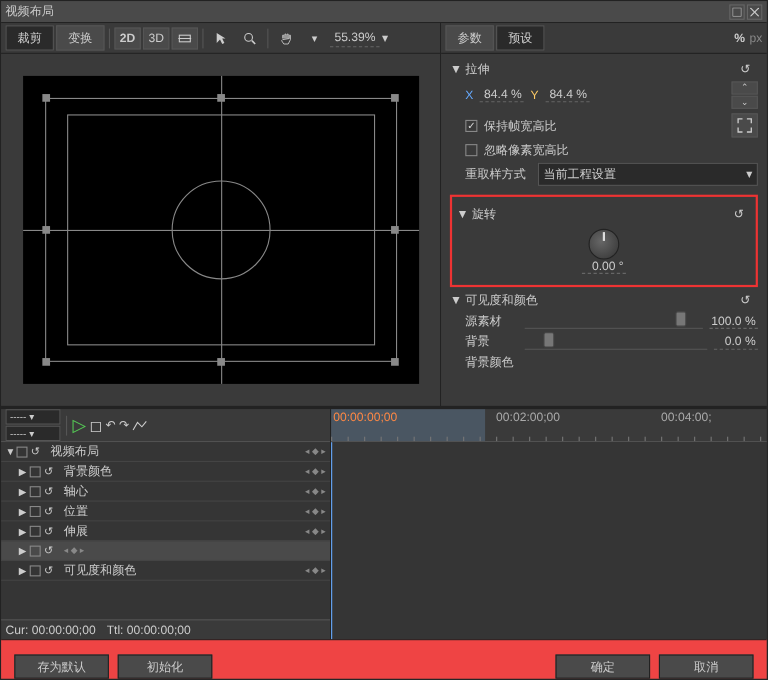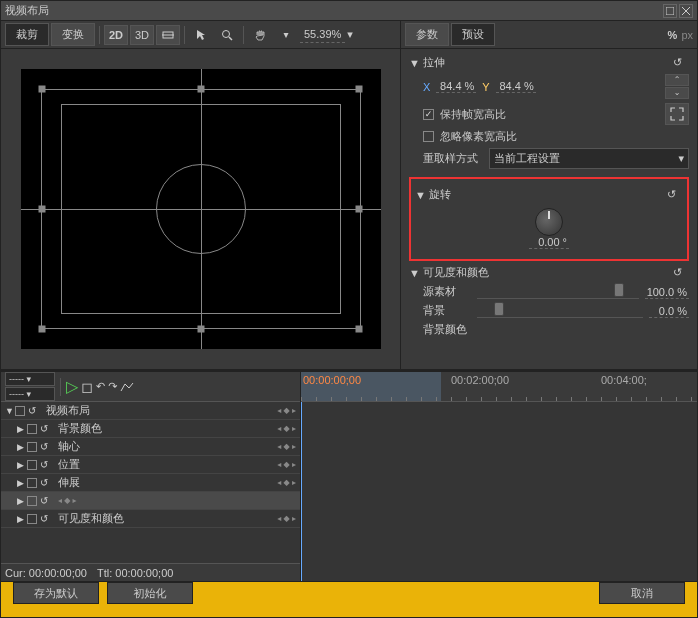--- a/index.html
+++ b/index.html
@@ -73,21 +73,21 @@
 .track .marks{display:flex;gap:2px;font-size:8px;color:#888}
 .track.active{background:#4a4a4a}
 .tl-status{height:18px;padding:0 4px;display:flex;align-items:center;font-family:monospace;font-size:10px;border-top:1px solid #555}
 .tl-right{flex:1;display:flex;flex-direction:column;background:#303030}
 .ruler{height:30px;background:#3a3a3a;border-bottom:1px solid #555;position:relative;font-family:monospace;font-size:10px}
 .ruler .playhead{position:absolute;left:0;top:0;bottom:0;width:140px;background:rgba(100,130,160,.4)}
 .ruler .tc{position:absolute;top:2px;color:#aaa}
 .ruler .tick{position:absolute;bottom:0;width:1px;height:4px;background:#777}
 .tl-body{flex:1;background:#353535;position:relative}
 .tl-body .phline{position:absolute;left:0;top:0;bottom:0;width:1px;background:#6af}
-.footer{height:36px;background:#eab308;border-top:1px solid #222;display:flex;align-items:flex-start;padding:0 12px;gap:8px}
+.footer{height:36px;background:#ef4444;border-top:1px solid #222;display:flex;align-items:flex-end;padding:0 12px;gap:8px}
 .footer .btn{width:86px;height:22px;background:#4a4a4a;border:1px solid #222;display:flex;align-items:center;justify-content:center}
 .footer .spacer{flex:1}
 svg{display:block}
 </style>
 </head>
 <body>
 
 <div class="window">
   <div class="titlebar">
     <span class="title">视频布局</span>
@@ -376,16 +376,17 @@
             <div class="phline"></div>
           </div>
         </div>
       </div>
     </div>
 
     <div class="footer">
       <div class="btn">存为默认</div>
       <div class="btn">初始化</div>
       <div class="spacer"></div>
+      <div class="btn">确定</div>
       <div class="btn">取消</div>
     </div>
   </div>
 </div>
 
 </body></html>

